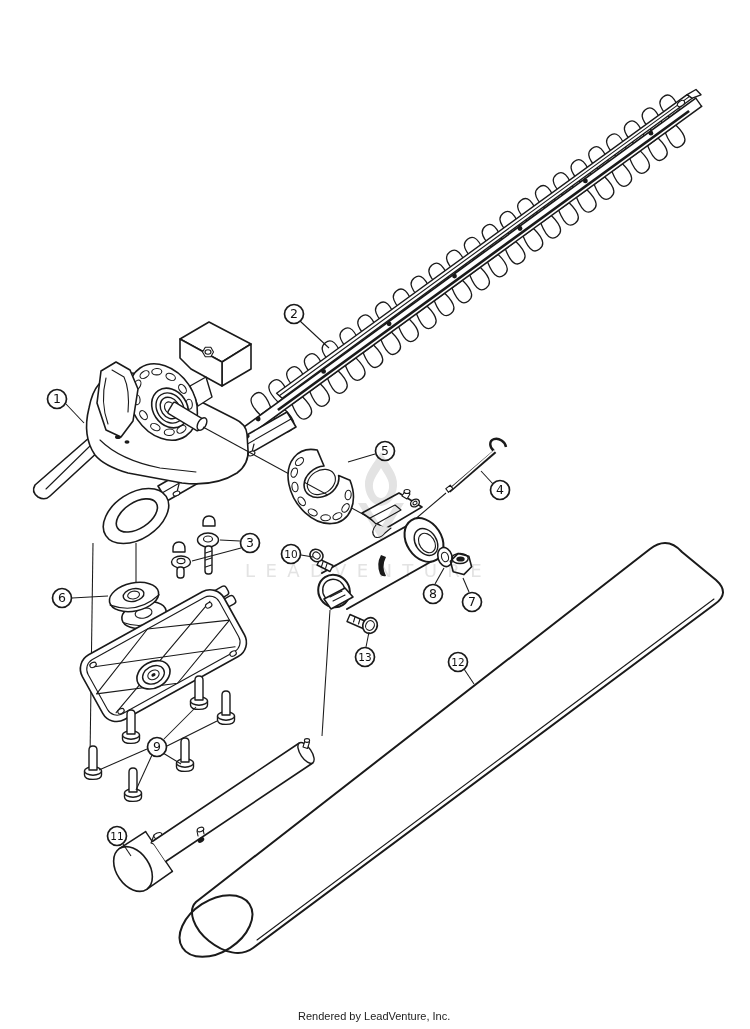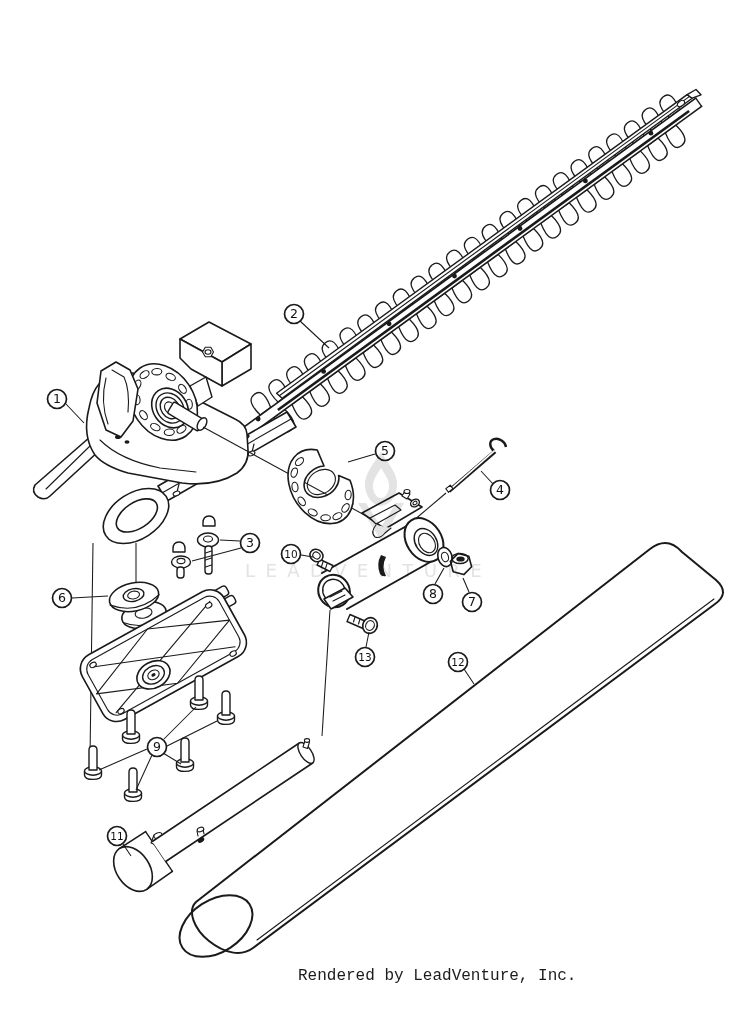--- a/index.html
+++ b/index.html
@@ -9,22 +9,22 @@
   #watermark{position:absolute;left:0;top:0;mix-blend-mode:multiply;pointer-events:none;}
   .ln{stroke:#1a1a1a;fill:none;stroke-width:1.6;stroke-linejoin:round;stroke-linecap:round;}
   .fw{fill:#fff;}
   .thin{stroke-width:1.1;}
   .med{stroke-width:1.4;}
   .bold{stroke-width:2;}
   .leader{stroke:#1a1a1a;stroke-width:1.05;fill:none;}
   .co{fill:#fff;stroke:#1a1a1a;stroke-width:1.7;}
   .cot{fill:#111;font-family:"DejaVu Sans","Liberation Sans",sans-serif;}
   .wm{fill:#e3e3e3;}
-  #footer{position:absolute;left:298px;top:967px;font-size:16px;color:#1c1c1c;
-          font-family:Liberation Mono, monospace;}
+  #footer{position:absolute;left:298px;top:1010px;font-size:11px;color:#1c1c1c;
+          font-family:Liberation Sans, sans-serif;}
 </style>
 </head>
 <body>
 
 <div id="stage">
 
 <svg id="diagram" width="750" height="1029" viewBox="0 0 750 1029">
   <defs>
     <path id="tooth" d="M-6,0 C-7,-6 -8,-12 -5,-17 C-2.5,-21 5,-21.5 7.5,-17.5 C10,-13.5 8.5,-6 7,0 Z" fill="#fff" stroke="#1a1a1a" stroke-width="1.3"></path>
     <g id="screw9v">

